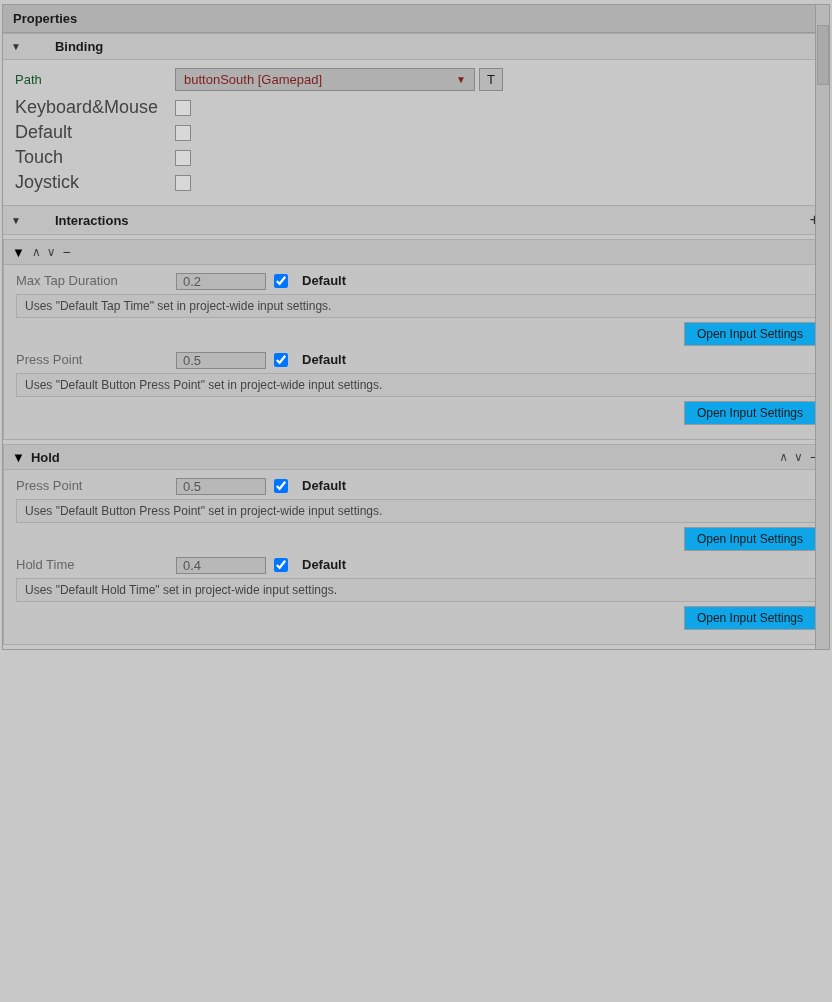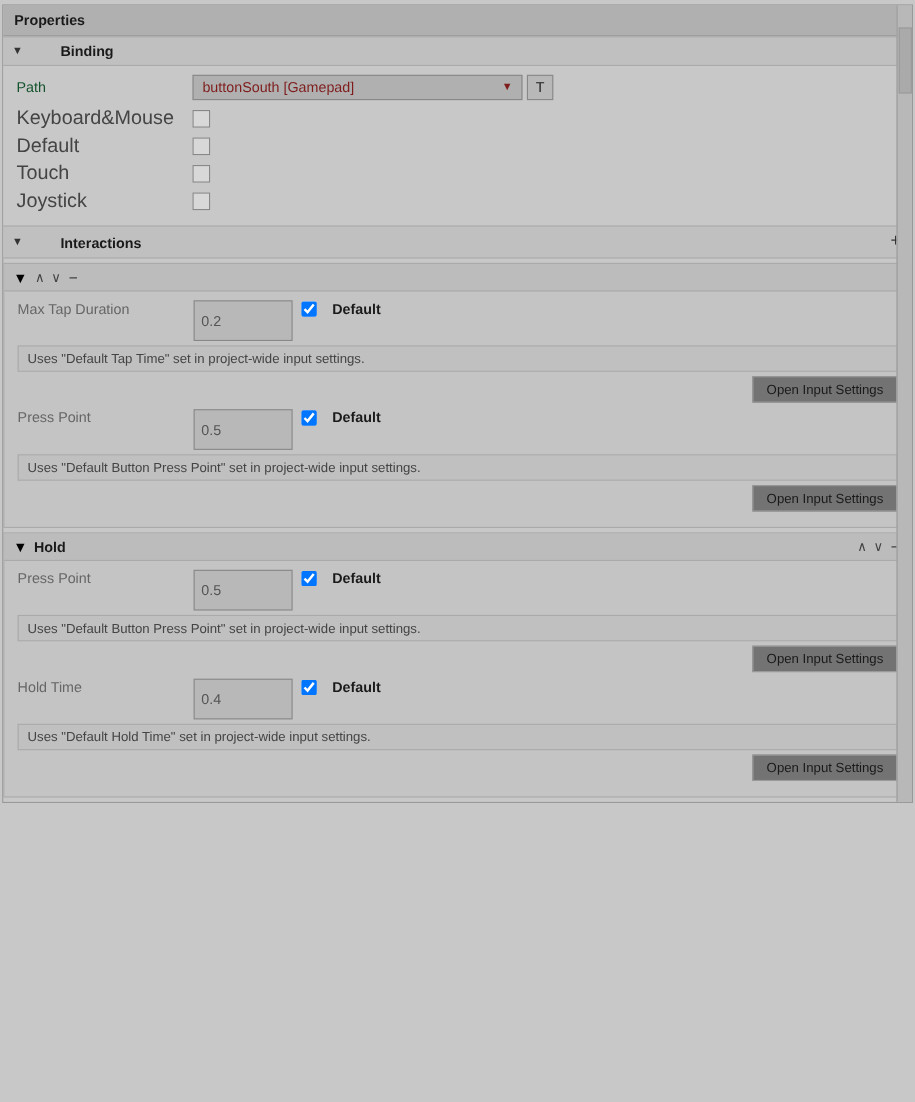--- a/index.html
+++ b/index.html
@@ -168,21 +168,21 @@
       margin-bottom: 4px;
     }
     .field-label {
       color: #666;
       font-size: 13px;
       min-width: 160px;
     }
     .field-input {
       background: #b8b8b8;
       border: 1px solid #888;
-      padding: 10px 6px;
+      padding: 0 6px;
       font-size: 13px;
       width: 90px;
       color: #555;
     }
     .default-check {
       display: flex;
       align-items: center;
       gap: 14px;
       margin-left: 8px;
     }
@@ -199,21 +199,21 @@
     .info-box {
       background: #c0c0c0;
       border: 1px solid #aaa;
       padding: 4px 8px;
       font-size: 12px;
       color: #444;
       margin-bottom: 4px;
       width: 100%;
     }
     .open-settings-btn {
-      background: #737373;
+      background: #0ea5e9;
       border: 1px solid #999;
       padding: 4px 12px;
       font-size: 12px;
       cursor: pointer;
       color: #1a1a1a;
       display: block;
       margin-left: auto;
       margin-bottom: 6px;
     }
     .scrollbar {

